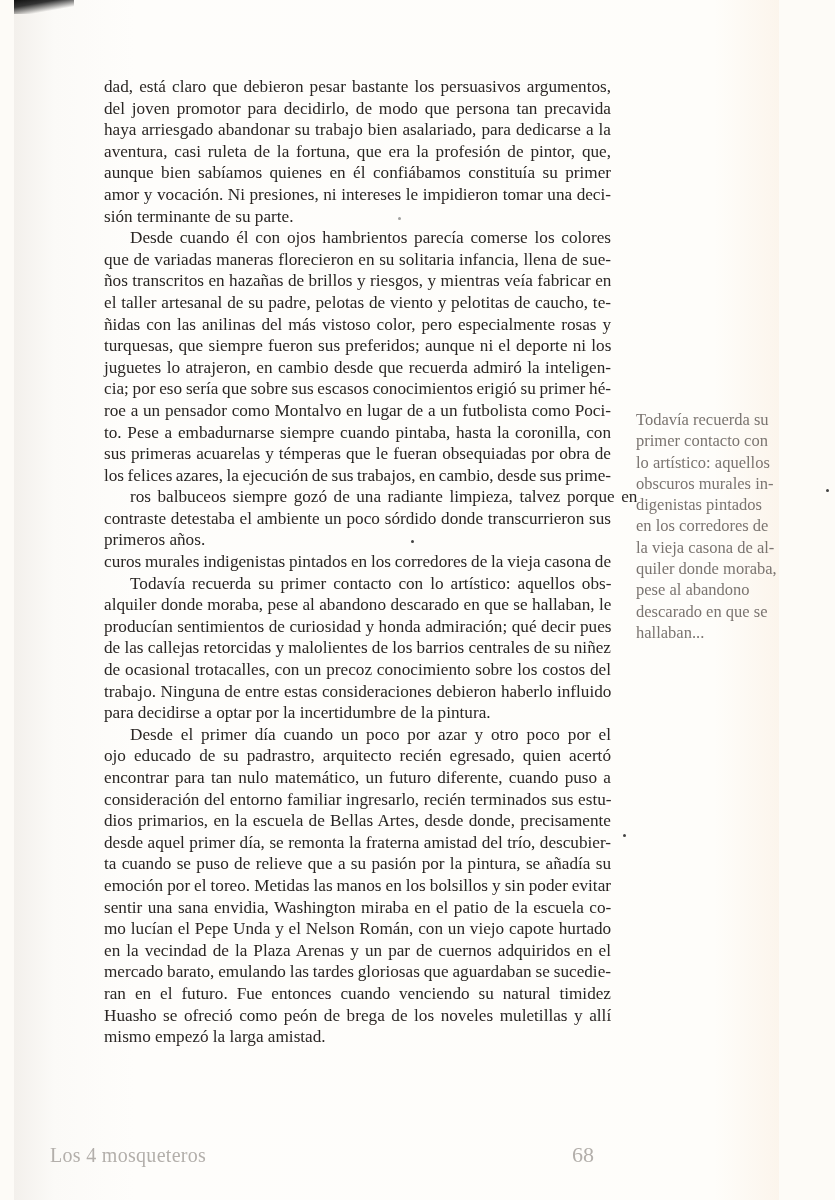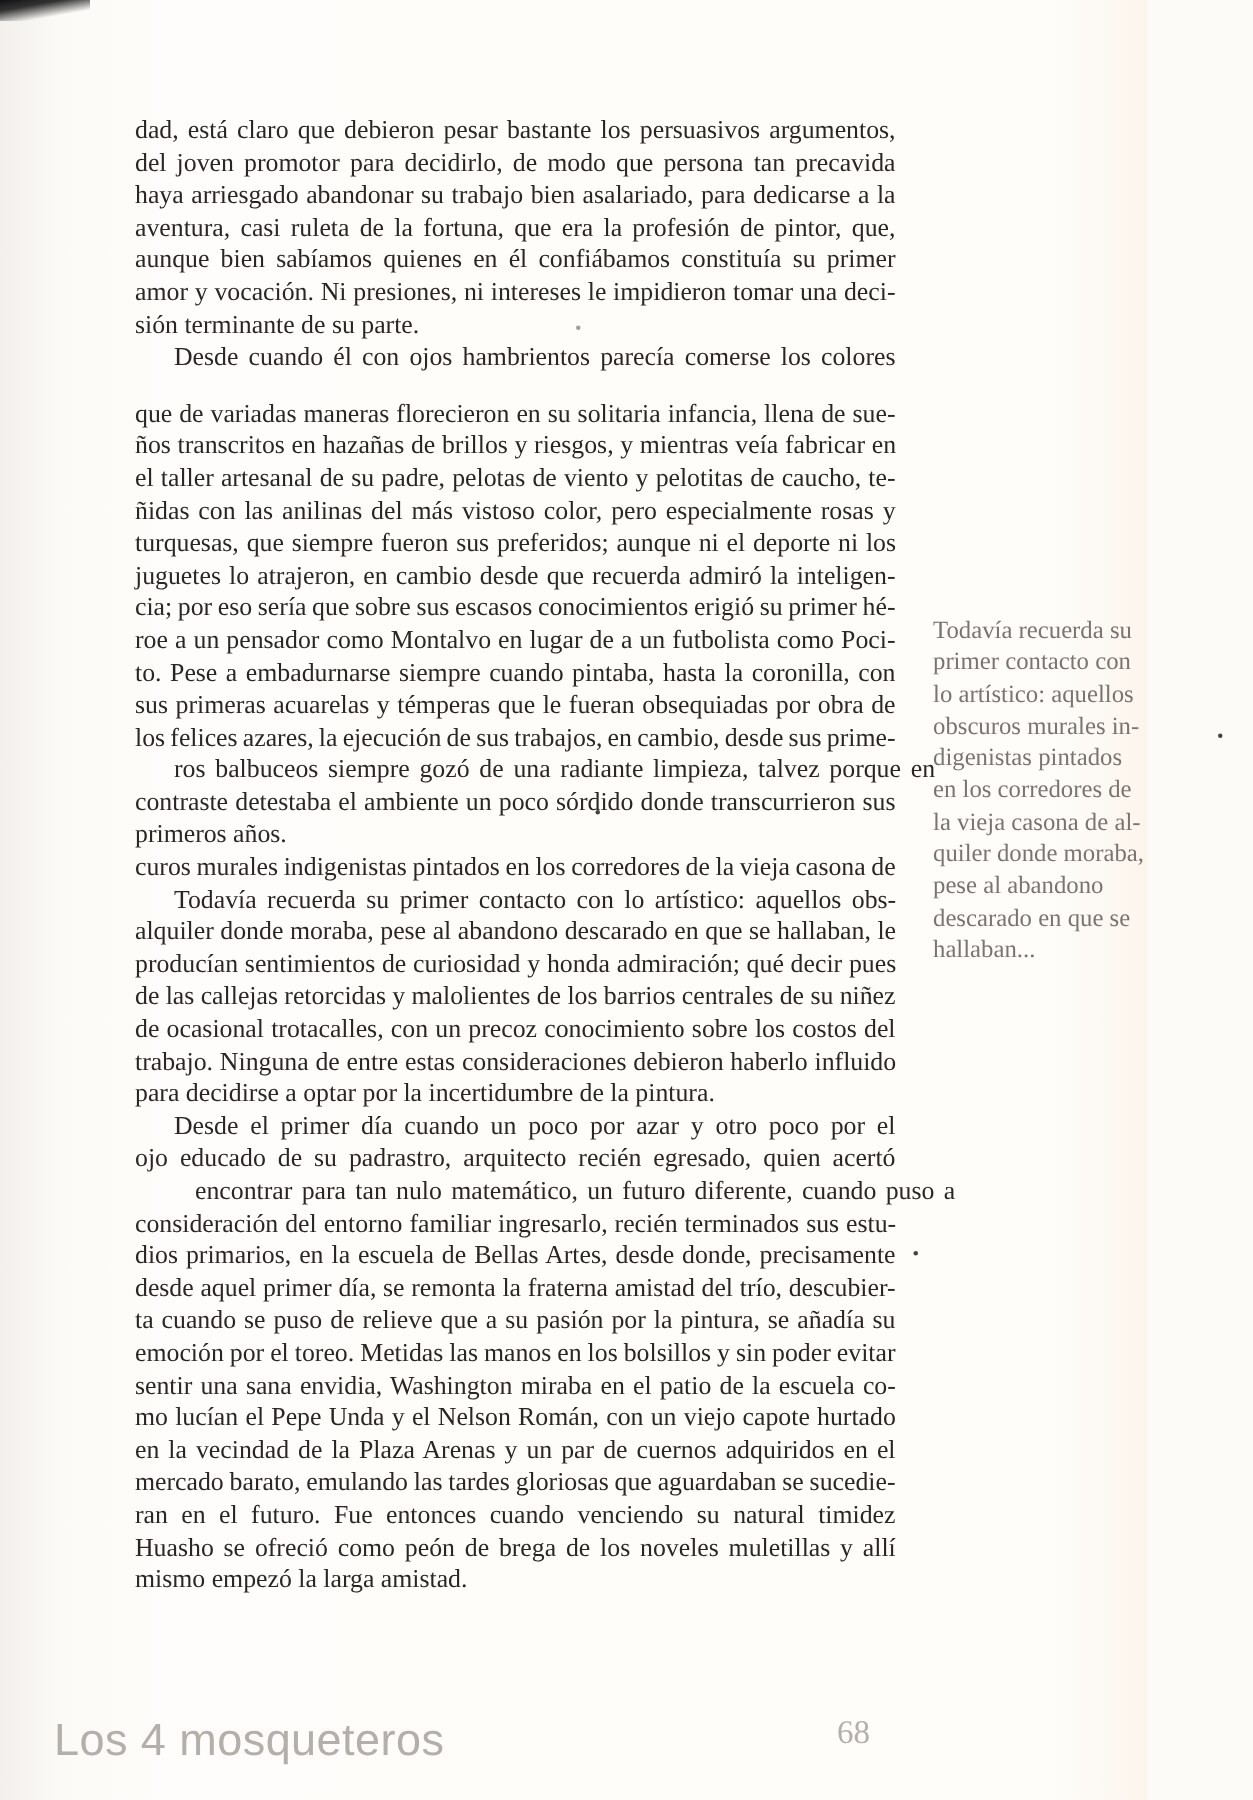--- a/index.html
+++ b/index.html
@@ -2,21 +2,21 @@
 <html><head>
 <meta charset="utf-8">
 <style>
   html, body { margin: 0; padding: 0; }
   body {
     width: 835px; height: 1200px; overflow: hidden; position: relative;
     background: #fdfbf7;
     font-family: "DejaVu Serif", "Liberation Serif", serif;
   }
   .page {
-    position: absolute; left: 0; top: 0; width: 765px; height: 1200px;
+    position: absolute; left: 14px; top: 0; width: 765px; height: 1200px;
     background: linear-gradient(to right, #f3f0ec 0px, #fbfaf7 40px, #fefdfb 120px, #fefdfa 700px, #fbf3e9 780px, #f7ede2 828px, #2a2a2a 829px, #1c1c1c 835px);
   }
   .top-shadow {
     position: absolute; left: 0; top: 0; width: 60px; height: 14px;
     background: linear-gradient(170deg, #111 0%, #333 30%, rgba(255,255,255,0) 70%);
   }
   .body-text {
     position: absolute; left: 90px; top: 76px; width: 507px;
     font-family: "Liberation Serif", "DejaVu Serif", serif;
     font-size: 17.2px; line-height: 21.6px; color: #2a2624;
@@ -28,22 +28,22 @@
   .line.last { text-align-last: left; }
   .line.indent { padding-left: 26px; }
   .sidenote {
     position: absolute; left: 622px; top: 409px; width: 178px;
     font-family: "Liberation Serif", "DejaVu Serif", serif;
     font-size: 16.5px; line-height: 21.3px; color: #7a7470;
   }
   .sidenote .sn-line { display: block; white-space: nowrap; }
   .footer-title {
     position: absolute; left: 36px; top: 1144px;
-    font-family: Liberation Sans, sans-serif;
-    font-size: 30px; color: #b3afab; letter-spacing: 0.3px;
+    font-family: Liberation Serif, serif;
+    font-size: 20px; color: #b3afab; letter-spacing: 0.3px;
   }
   .footer-page {
     position: absolute; left: 558px; top: 1142px;
     font-family: "Liberation Serif", "DejaVu Serif", serif;
     font-size: 22px; color: #b3afab;
   }
   .speck { position: absolute; width: 3px; height: 3px; border-radius: 50%; background: #444; }
 </style>
 </head>
 <body>
@@ -53,21 +53,21 @@
 
   <div class="body-text" id="body-text">
       <span class="line" style="white-space: nowrap; display: block; word-spacing: 1.77778px;">dad, está claro que debieron pesar bastante los persuasivos argumentos,</span>
       <span class="line" style="white-space: nowrap; display: block; word-spacing: 2.4px;">del joven promotor para decidirlo, de modo que persona tan precavida</span>
       <span class="line" style="white-space: nowrap; display: block; word-spacing: 0.7px;">haya arriesgado abandonar su trabajo bien asalariado, para dedicarse a la</span>
       <span class="line" style="white-space: nowrap; display: block; word-spacing: 2.5px;">aventura, casi ruleta de la fortuna, que era la profesión de pintor, que,</span>
       <span class="line" style="white-space: nowrap; display: block; word-spacing: 3.11111px;">aunque bien sabíamos quienes en él confiábamos constituía su primer</span>
       <span class="line" style="white-space: nowrap; display: block; word-spacing: 0.181818px;">amor y vocación. Ni presiones, ni intereses le impidieron tomar una deci-</span>
       <span class="line last">sión terminante de su parte.</span>
       <span class="line indent" style="white-space: nowrap; display: block; word-spacing: 2.44444px;">Desde cuando él con ojos hambrientos parecía comerse los colores</span>
-      <span class="line" style="white-space: nowrap; display: block; word-spacing: 0.363636px; margin-top: 16px;">que de variadas maneras florecieron en su solitaria infancia, llena de sue-</span>
+      <span class="line" style="white-space: nowrap; display: block; word-spacing: 0.363636px;">que de variadas maneras florecieron en su solitaria infancia, llena de sue-</span>
       <span class="line" style="white-space: nowrap; display: block; word-spacing: 0.166667px;">ños transcritos en hazañas de brillos y riesgos, y mientras veía fabricar en</span>
       <span class="line" style="white-space: nowrap; display: block; word-spacing: 0.461538px;">el taller artesanal de su padre, pelotas de viento y pelotitas de caucho, te-</span>
       <span class="line" style="white-space: nowrap; display: block; word-spacing: 1.63636px;">ñidas con las anilinas del más vistoso color, pero especialmente rosas y</span>
       <span class="line" style="white-space: nowrap; display: block; word-spacing: 0.909091px;">turquesas, que siempre fueron sus preferidos; aunque ni el deporte ni los</span>
       <span class="line" style="white-space: nowrap; display: block; word-spacing: 1.1px;">juguetes lo atrajeron, en cambio desde que recuerda admiró la inteligen-</span>
       <span class="line" style="white-space: nowrap; display: block; word-spacing: -0.583333px;">cia; por eso sería que sobre sus escasos conocimientos erigió su primer hé-</span>
       <span class="line" style="white-space: nowrap; display: block; word-spacing: 0.384615px;">roe a un pensador como Montalvo en lugar de a un futbolista como Poci-</span>
       <span class="line" style="white-space: nowrap; display: block; word-spacing: 1.4px;">to. Pese a embadurnarse siempre cuando pintaba, hasta la coronilla, con</span>
       <span class="line" style="white-space: nowrap; display: block; word-spacing: 0.727273px;">sus primeras acuarelas y témperas que le fueran obsequiadas por obra de</span>
       <span class="line" style="white-space: nowrap; display: block; word-spacing: -0.833333px;">los felices azares, la ejecución de sus trabajos, en cambio, desde sus prime-</span>
@@ -77,21 +77,21 @@
       <span class="line" style="white-space: nowrap; display: block; word-spacing: -0.545455px;">curos murales indigenistas pintados en los corredores de la vieja casona de</span>
       <span class="line indent" style="white-space: nowrap; display: block; word-spacing: 2.66667px;">Todavía recuerda su primer contacto con lo artístico: aquellos obs-</span>
       <span class="line" style="white-space: nowrap; display: block; word-spacing: 0.0909091px;">alquiler donde moraba, pese al abandono descarado en que se hallaban, le</span>
       <span class="line" style="white-space: nowrap; display: block; word-spacing: 0.222222px;">producían sentimientos de curiosidad y honda admiración; qué decir pues</span>
       <span class="line" style="white-space: nowrap; display: block; word-spacing: -0.0833333px;">de las callejas retorcidas y malolientes de los barrios centrales de su niñez</span>
       <span class="line" style="white-space: nowrap; display: block; word-spacing: 0.5px;">de ocasional trotacalles, con un precoz conocimiento sobre los costos del</span>
       <span class="line" style="white-space: nowrap; display: block; word-spacing: 0.25px;">trabajo. Ninguna de entre estas consideraciones debieron haberlo influido</span>
       <span class="line last">para decidirse a optar por la incertidumbre de la pintura.</span>
       <span class="line indent" style="white-space: nowrap; display: block; word-spacing: 3.53846px;">Desde el primer día cuando un poco por azar y otro poco por el</span>
       <span class="line" style="white-space: nowrap; display: block; word-spacing: 3.66667px;">ojo educado de su padrastro, arquitecto recién egresado, quien acertó</span>
-      <span class="line" style="white-space: nowrap; display: block; word-spacing: 1.9px; margin-left: 40px;">encontrar para tan nulo matemático, un futuro diferente, cuando puso a</span>
+      <span class="line" style="white-space: nowrap; display: block; word-spacing: 1.9px;">encontrar para tan nulo matemático, un futuro diferente, cuando puso a</span>
       <span class="line" style="white-space: nowrap; display: block; word-spacing: 0.375px;">consideración del entorno familiar ingresarlo, recién terminados sus estu-</span>
       <span class="line" style="white-space: nowrap; display: block; word-spacing: 1px;">dios primarios, en la escuela de Bellas Artes, desde donde, precisamente</span>
       <span class="line" style="white-space: nowrap; display: block; word-spacing: 0.181818px;">desde aquel primer día, se remonta la fraterna amistad del trío, descubier-</span>
       <span class="line" style="white-space: nowrap; display: block; word-spacing: 1px;">ta cuando se puso de relieve que a su pasión por la pintura, se añadía su</span>
       <span class="line" style="white-space: nowrap; display: block; word-spacing: -0.307692px;">emoción por el toreo. Metidas las manos en los bolsillos y sin poder evitar</span>
       <span class="line" style="white-space: nowrap; display: block; word-spacing: 1.16667px;">sentir una sana envidia, Washington miraba en el patio de la escuela co-</span>
       <span class="line" style="white-space: nowrap; display: block; word-spacing: 0.538462px;">mo lucían el Pepe Unda y el Nelson Román, con un viejo capote hurtado</span>
       <span class="line" style="white-space: nowrap; display: block; word-spacing: 1.71429px;">en la vecindad de la Plaza Arenas y un par de cuernos adquiridos en el</span>
       <span class="line" style="white-space: nowrap; display: block; word-spacing: -0.444444px;">mercado barato, emulando las tardes gloriosas que aguardaban se sucedie-</span>
       <span class="line" style="white-space: nowrap; display: block; word-spacing: 4.6px; font-family: Liberation Serif, serif;">ran en el futuro. Fue entonces cuando venciendo su natural timidez</span>

